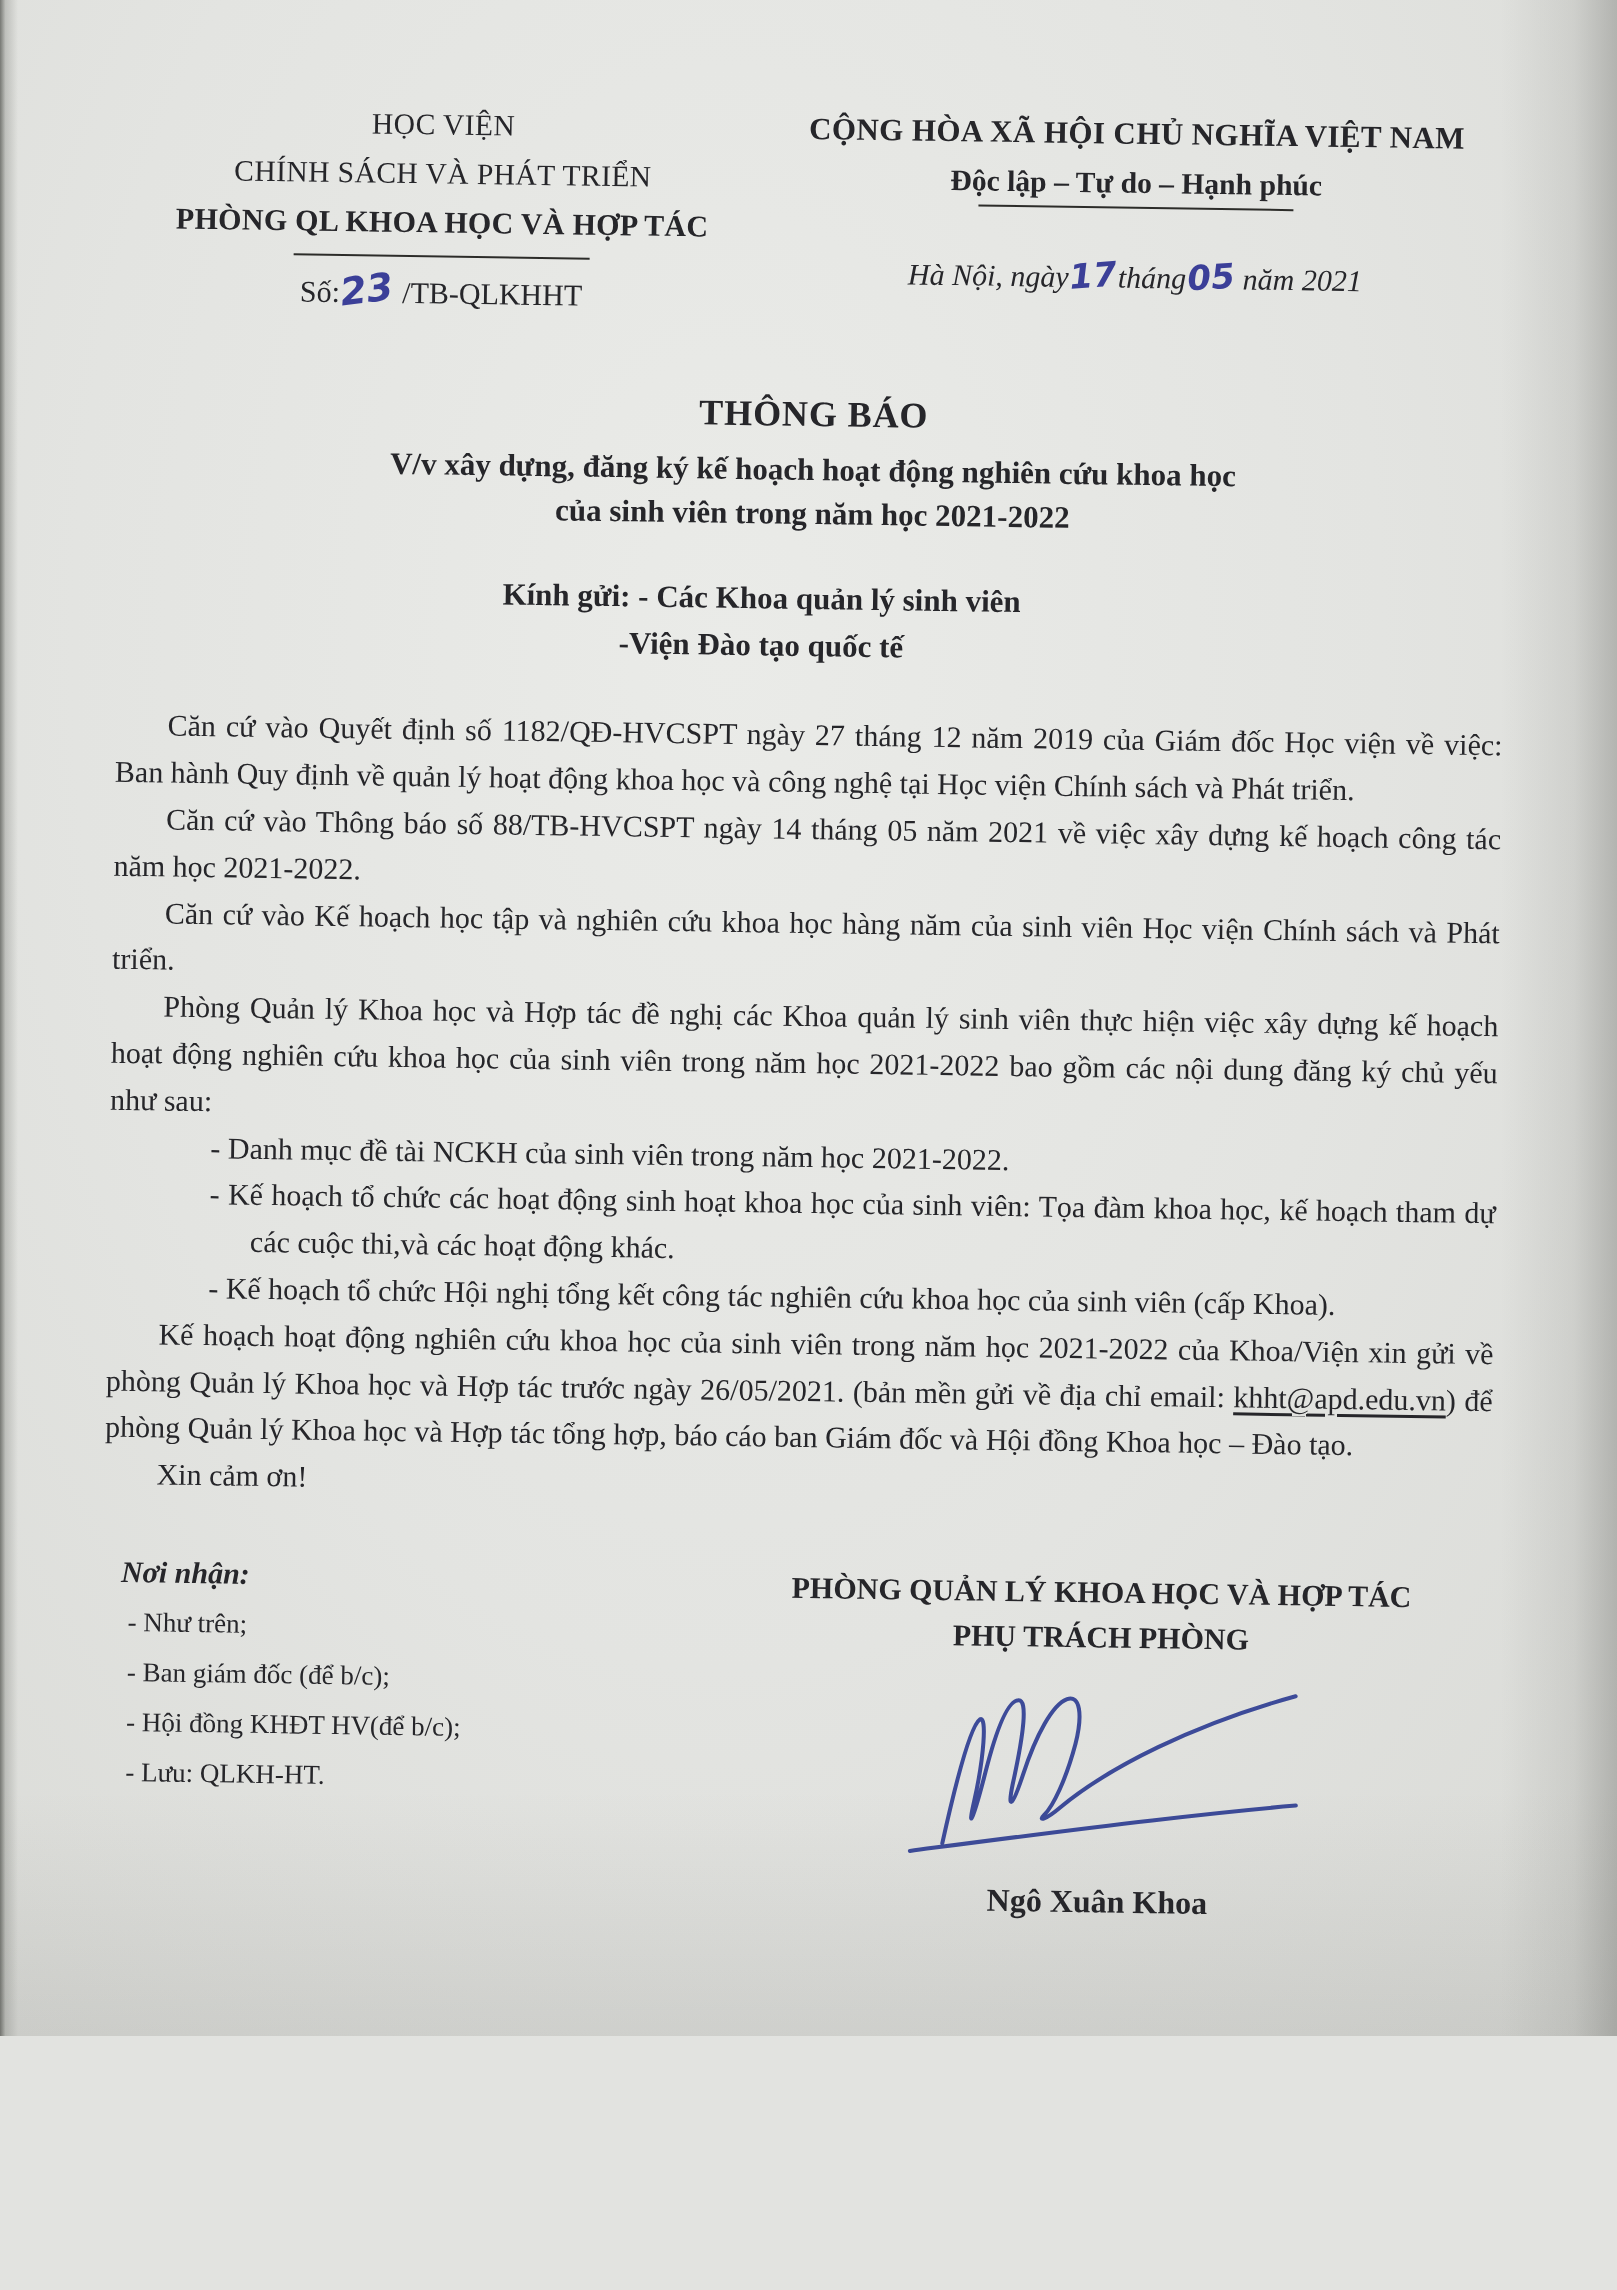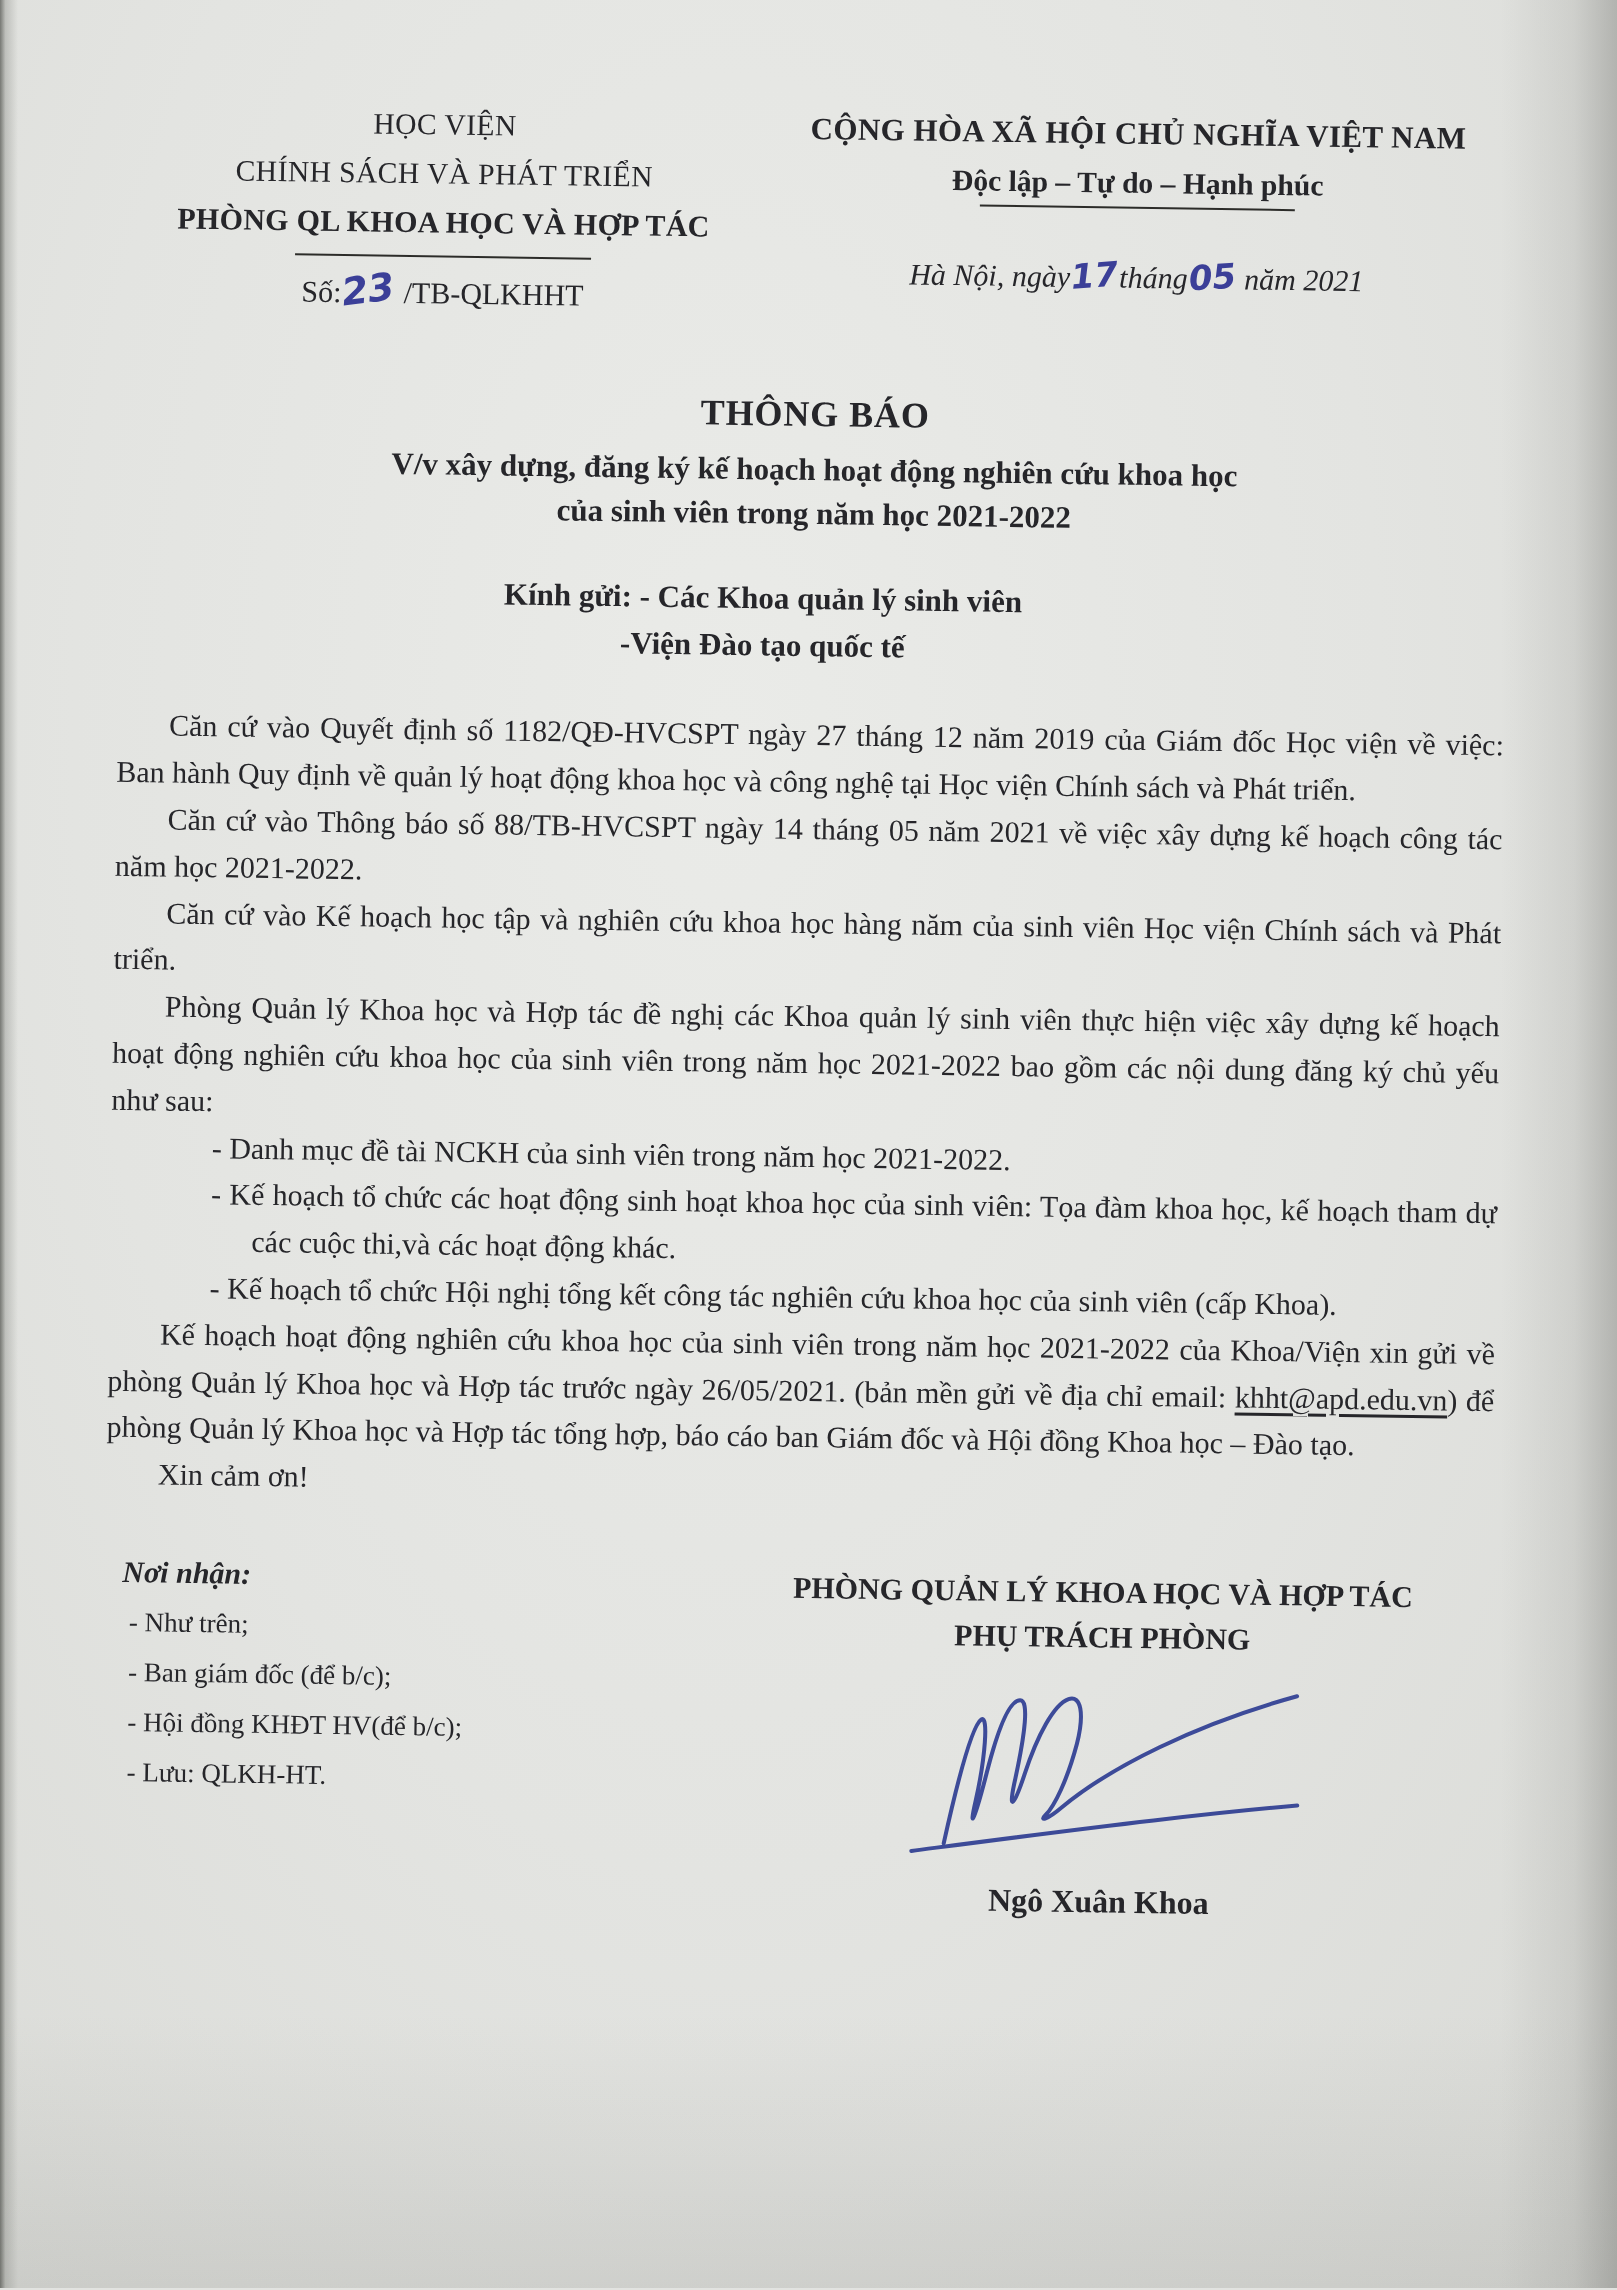--- a/index.html
+++ b/index.html
@@ -4,21 +4,21 @@
 <style>
   html, body { margin: 0; padding: 0; }
   body {
     width: 1617px; height: 2291px;
     overflow: hidden;
     font-family: "Liberation Serif", "DejaVu Serif", serif;
     background: #e2e3e0;
   }
   .photo {
     position: relative;
-    width: 1617px; height: 2288px;
+    width: 1617px; height: 2036px;
     overflow: hidden;
     background-image:
       linear-gradient(90deg, rgba(92,94,89,0.8) 0px, rgba(148,150,145,0.45) 5.4px, rgba(0,0,0,0) 18px),
       linear-gradient(270deg, rgba(118,119,115,0.42) 0px, rgba(150,151,147,0.22) 43px, rgba(0,0,0,0) 116px),
       linear-gradient(180deg, rgba(0,0,0,0) 88%, rgba(120,121,117,0.16) 100%),
       radial-gradient(ellipse at 45% 32%, #eaebe8 0%, #e3e4e1 52%, #d9dad6 100%);
   }
   .doc {
     position: absolute; inset: 0;
     padding: 106px 115px 0 115px;

